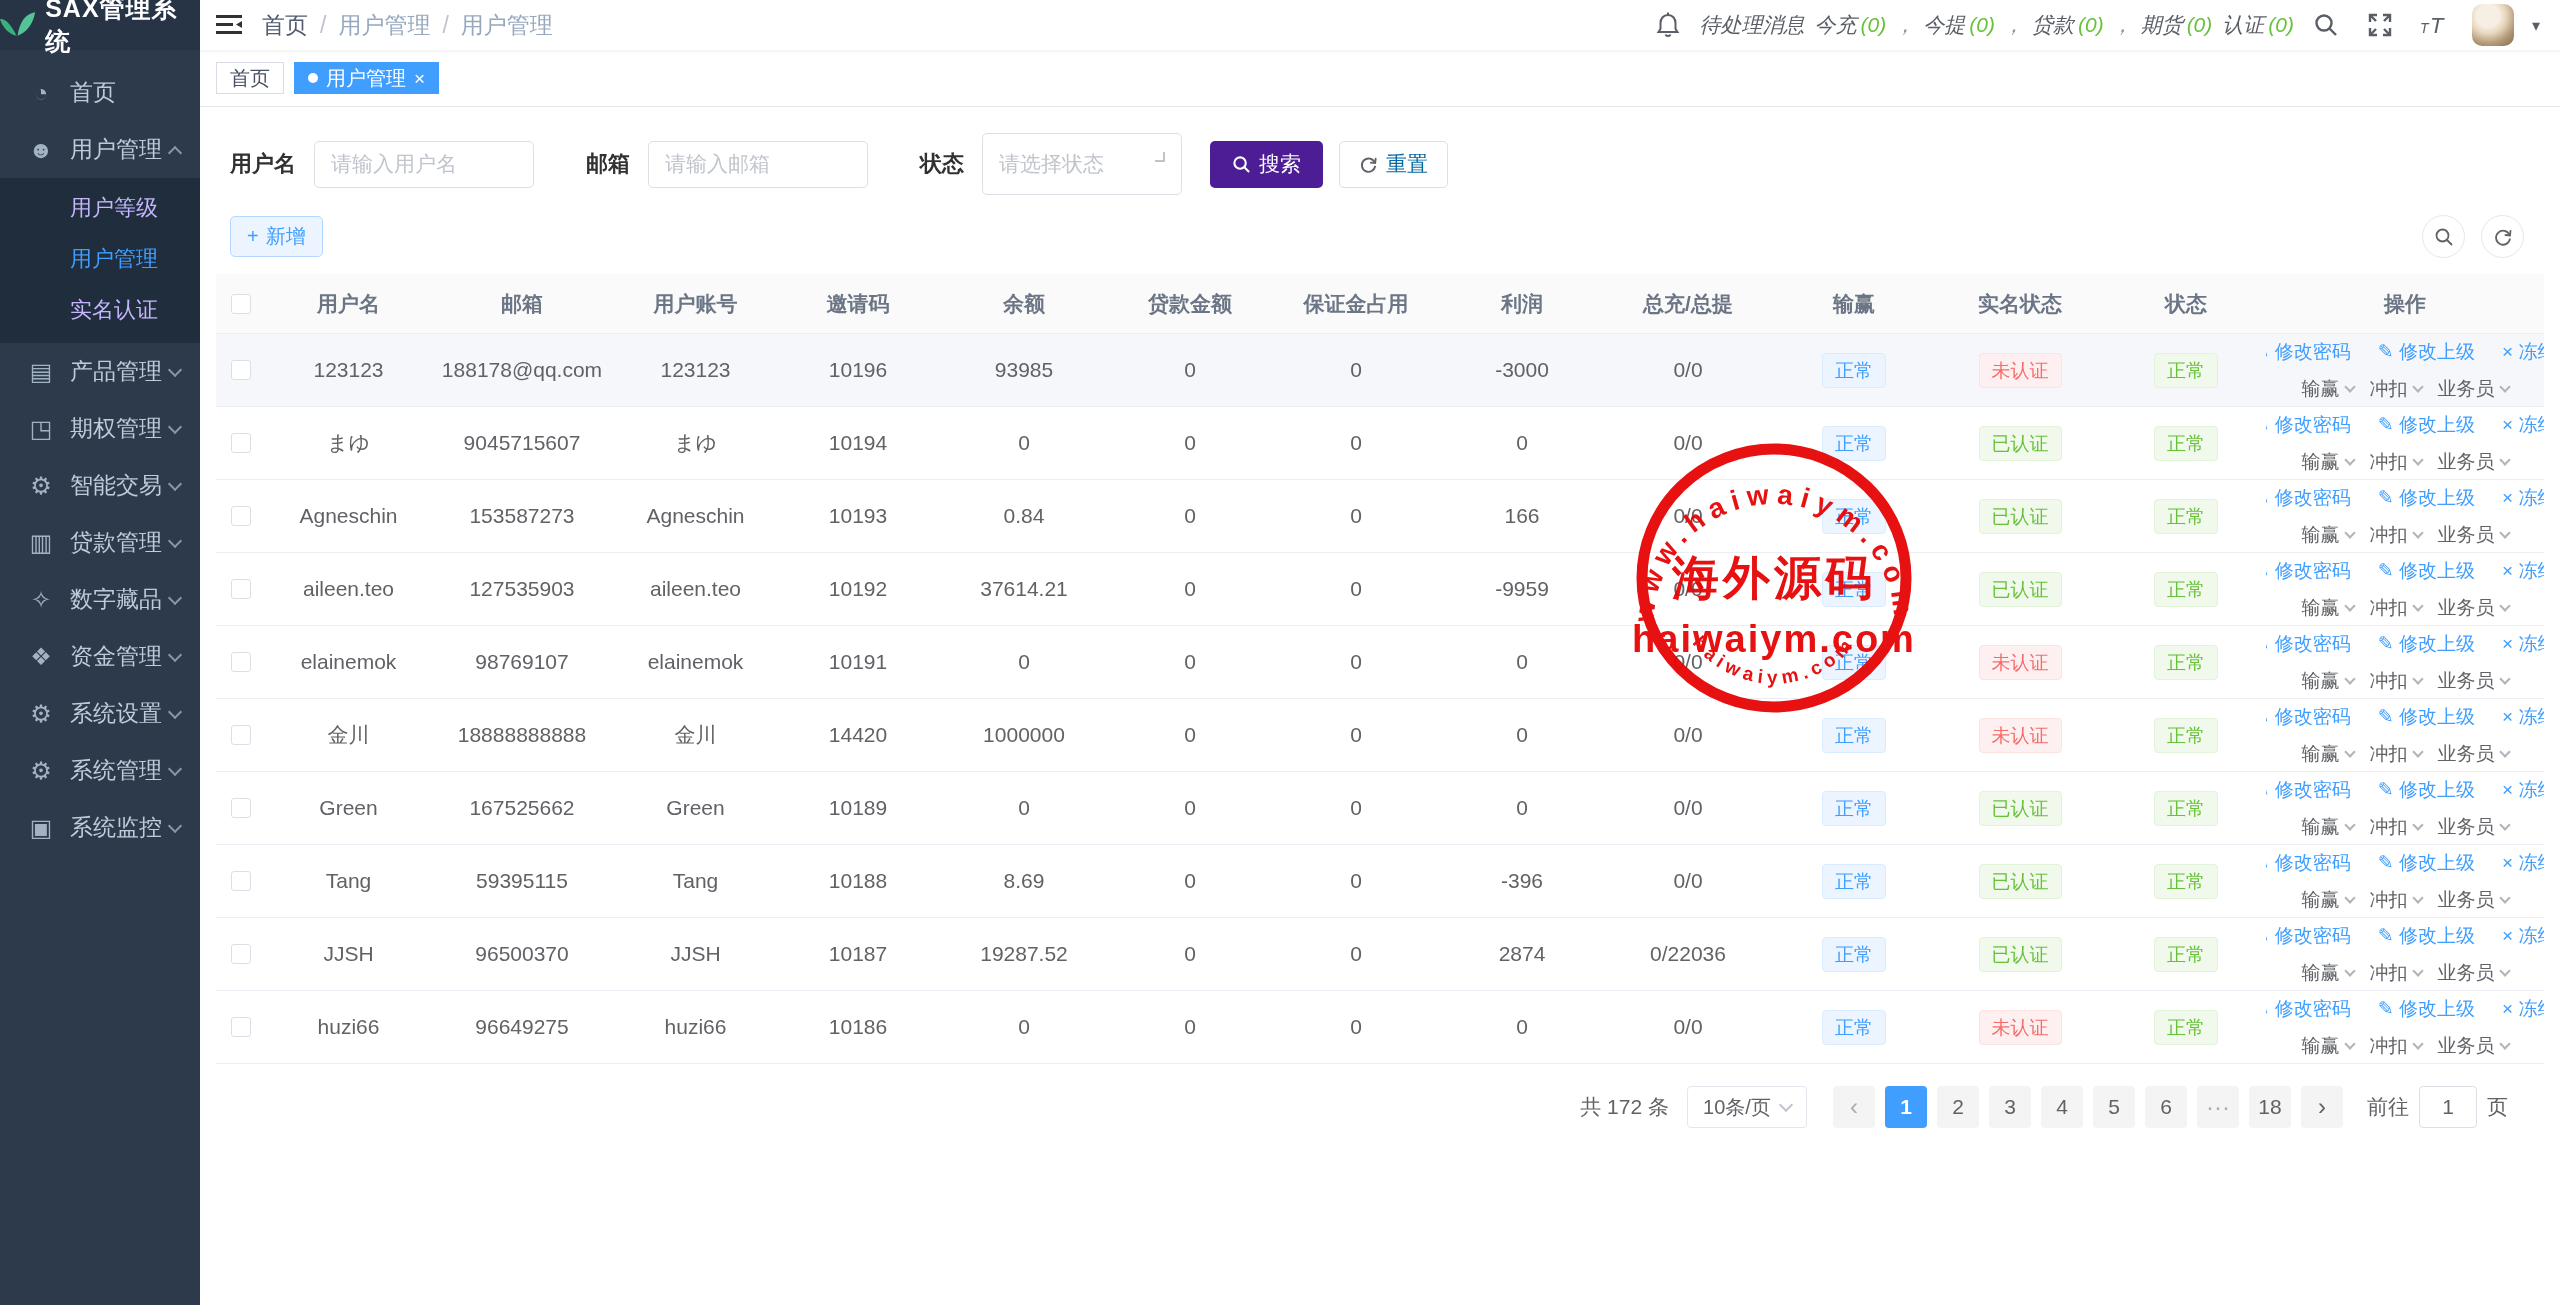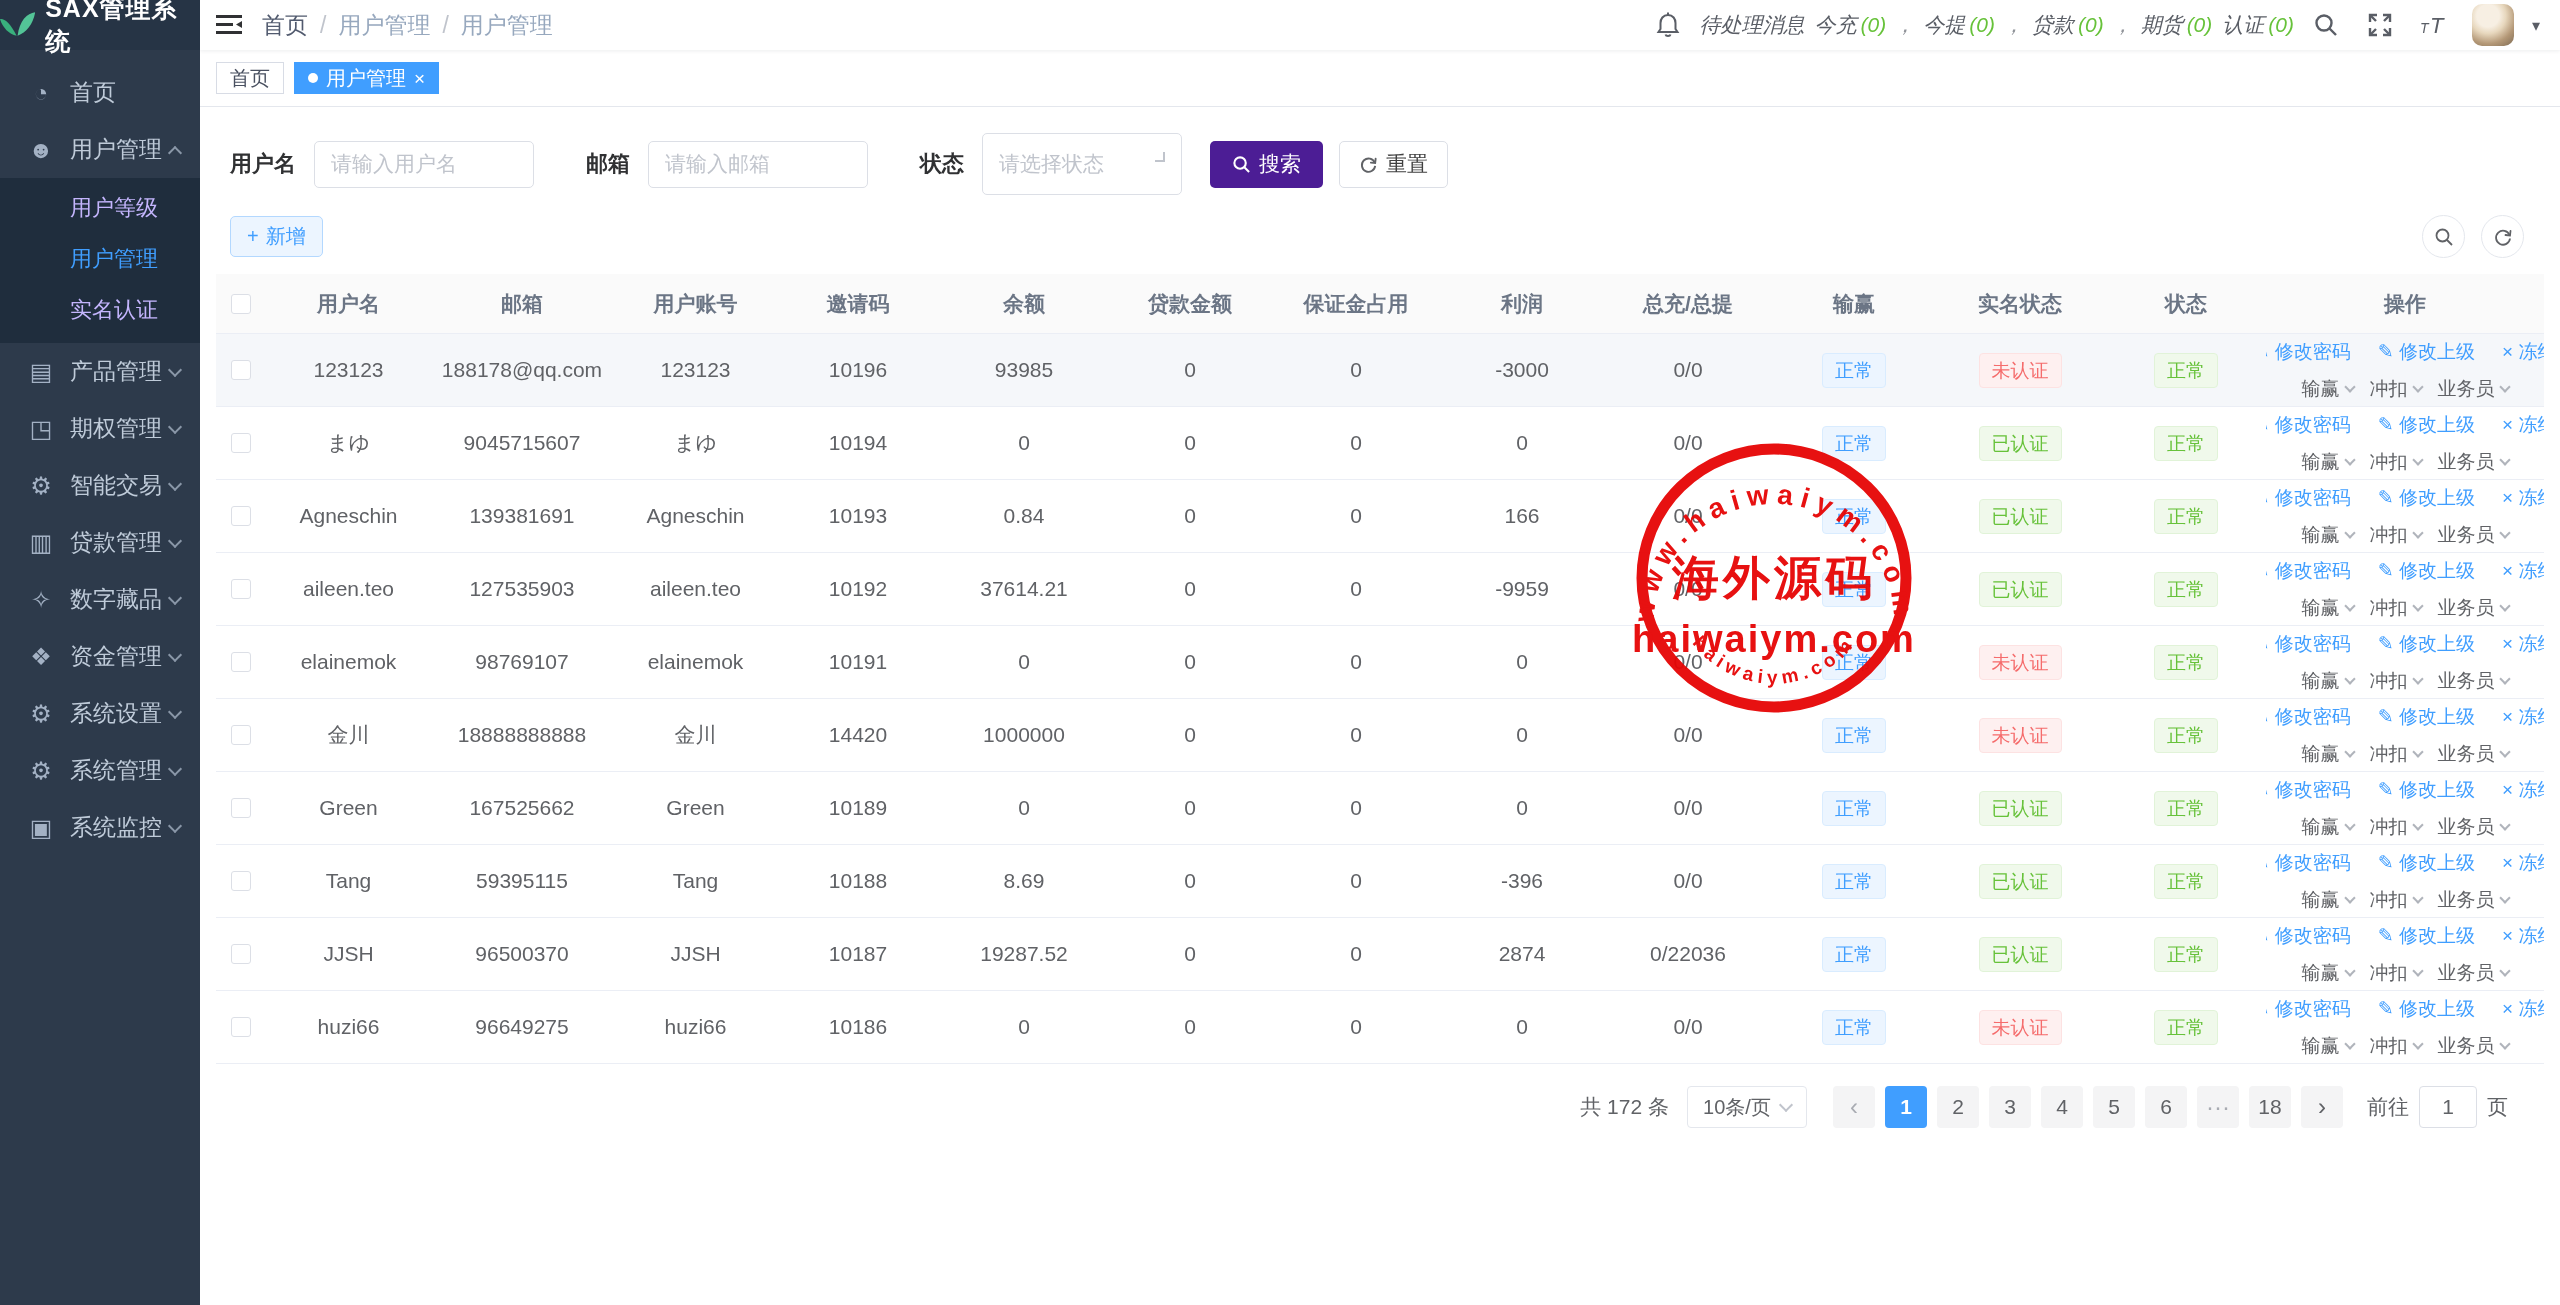--- a/index.html
+++ b/index.html
@@ -54,21 +54,21 @@
   .f-group { display:flex; align-items:center; margin-right:52px; }
   .f-label { font-size:22px; font-weight:bold; color:#303133; margin-right:18px; }
   .f-input { width:220px; height:47px; border:1px solid #dcdfe6; border-radius:5px; padding:0 16px; font-size:21px; color:#606266;
     font-family:"Liberation Sans","DejaVu Sans",sans-serif; outline:none; }
   .f-input::placeholder { color:#c0c4cc; }
   .f-select { width:200px; height:62px; border:1px solid #dcdfe6; border-radius:5px; padding:0 34px 0 16px; font-size:21px;
     color:#c0c4cc; display:flex; align-items:center; position:relative; cursor:pointer; background:#fff; }
   .f-select .chev { border-color:#c0c4cc; position:absolute; right:16px; top:18px; }
   .btn { height:47px; border-radius:5px; font-size:21px; display:inline-flex; align-items:center; gap:8px; cursor:pointer; border:1px solid transparent; }
   .btn-search { background:#4c1d95; color:#fff; padding:0 21px; margin-right:16px; }
-  .btn-reset { background:#fff; color:#404040; border-color:#dcdfe6; padding:16px 19px;align-items:center; }
+  .btn-reset { background:#fff; color:#0369a1; border-color:#dcdfe6; padding:16px 19px;align-items:center; }
 
   .toolbar-row { display:flex; align-items:center; padding:12px 14px 16px 14px; }
   .btn-add { height:41px; padding:0 16px; font-size:20px; color:#409eff; background:#ecf5ff; border:1px solid #b3d8ff; border-radius:5px;
     display:inline-flex; align-items:center; gap:7px; cursor:pointer; }
   .tool-icons { margin-left:auto; display:flex; gap:16px; margin-right:6px; }
   .circle-btn { width:43px; height:43px; border-radius:50%; border:1px solid #e4e7ed; background:#fff; color:#606266;
     display:flex; align-items:center; justify-content:center; cursor:pointer; }
 
   
   .tbl { width:100%; }
@@ -389,21 +389,21 @@
                   <span class="ops-drop">业务员<i class="chev"></i></span>
                 </div>
    </div>
             </div>
   </div>
           <div class="tr trow">
     <div class="td col-cb">
               <span class="checkbox"></span>
             </div>
     <div class="td c1">Agneschin</div>
-    <div class="td c2">139381691</div>
+    <div class="td c2">153587273</div>
     <div class="td c3">Agneschin</div>
     <div class="td c4">10193</div>
     <div class="td c5">0.84</div>
     <div class="td c6">0</div>
     <div class="td c7">0</div>
     <div class="td c8">166</div>
     <div class="td c9">0/0</div>
     <div class="td c10"><span class="badge blue">正常</span></div>
     <div class="td c11"><span class="badge green">已认证</span></div>
     <div class="td c12"><span class="badge green">正常</span></div>

